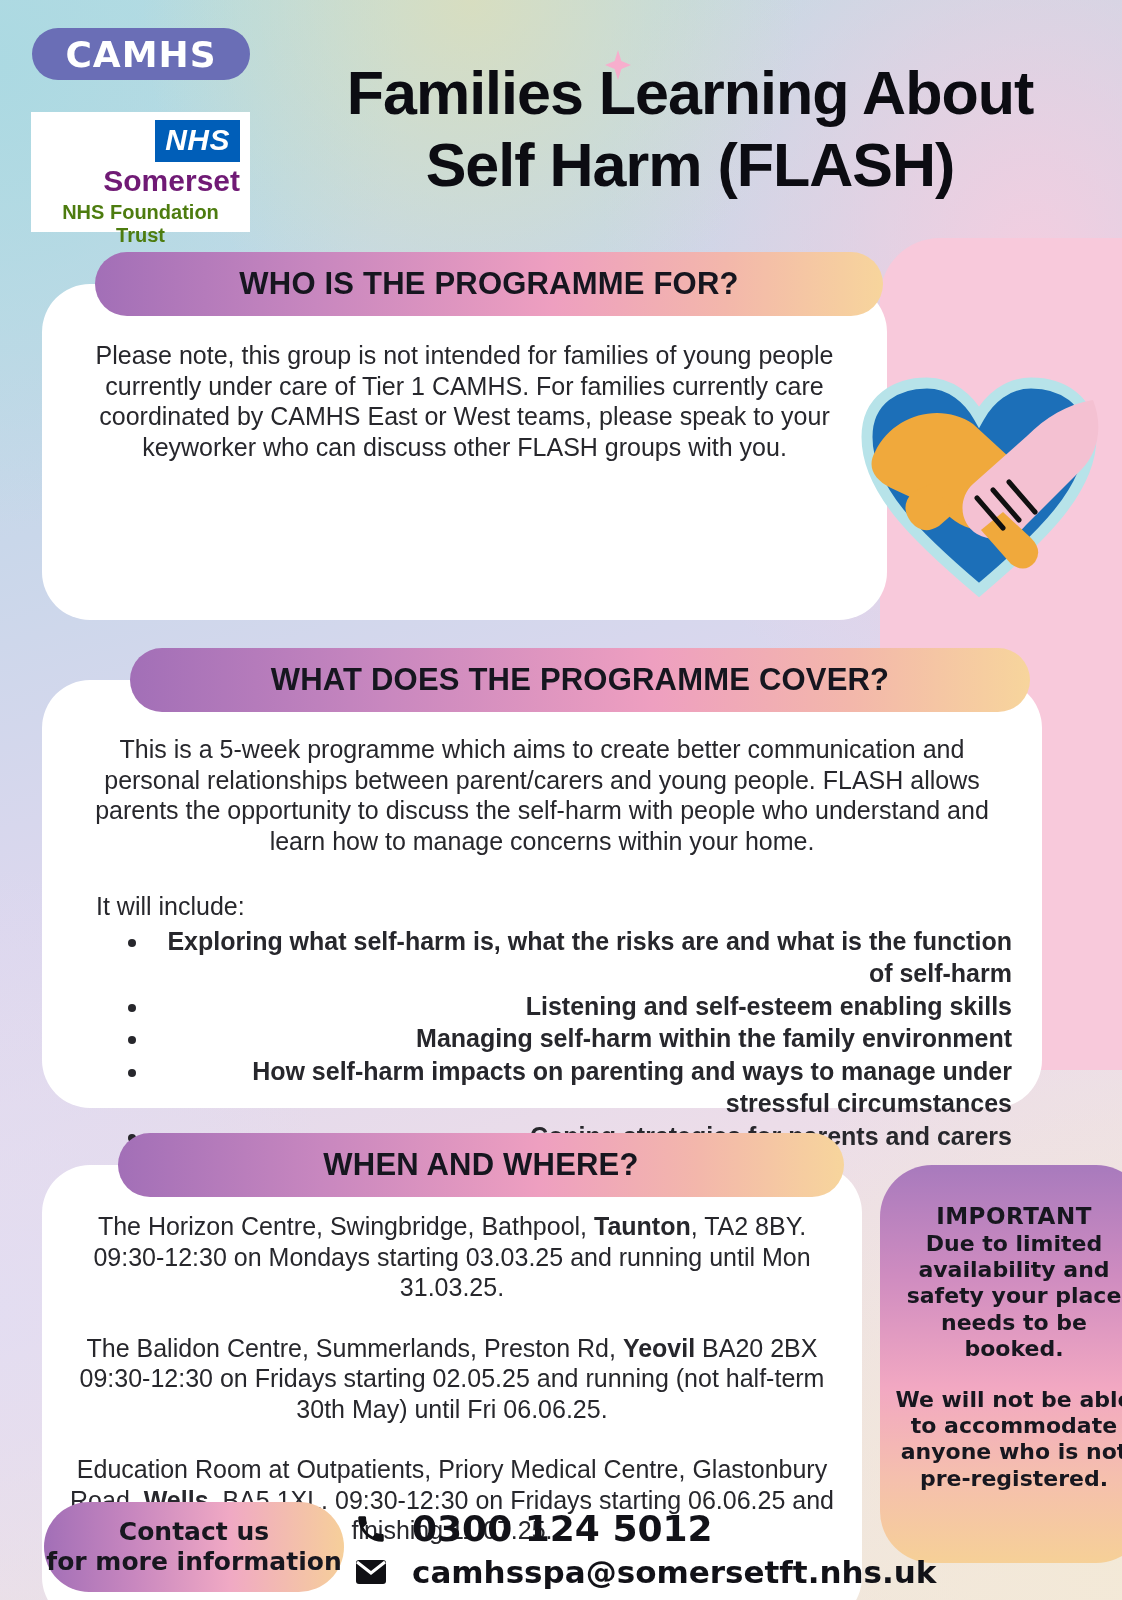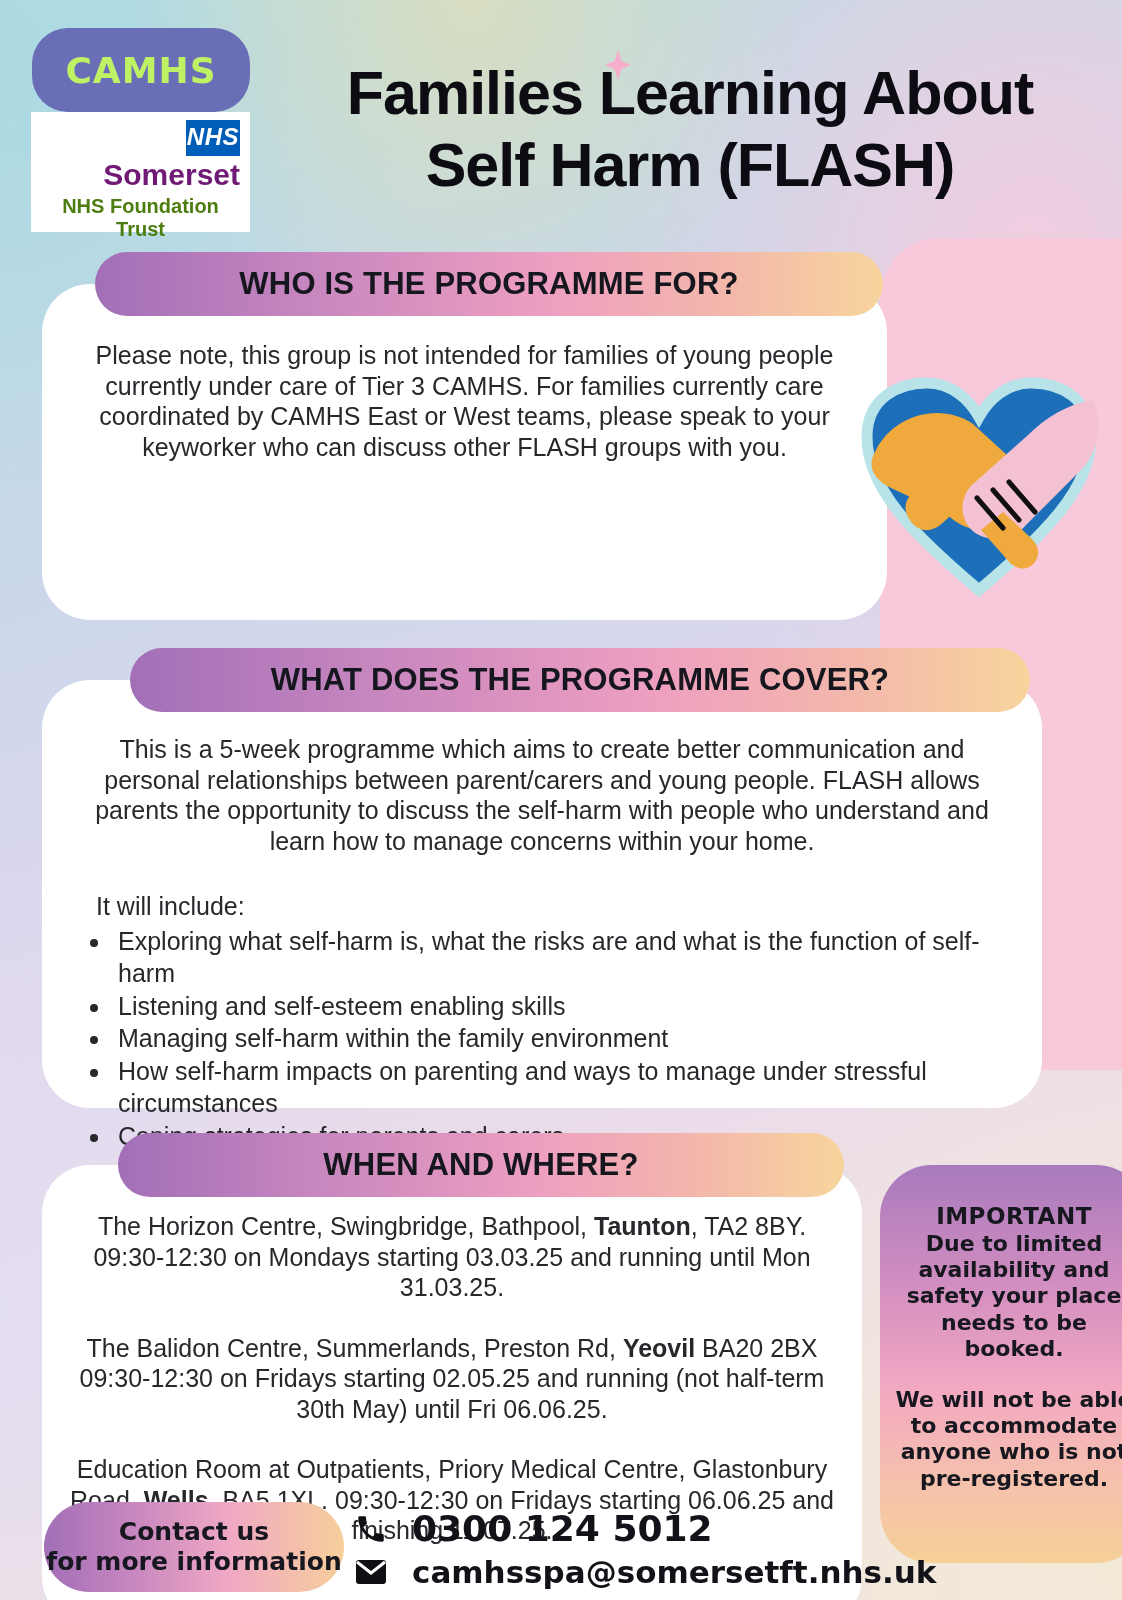--- a/index.html
+++ b/index.html
@@ -12,27 +12,27 @@
       radial-gradient(50% 40% at 0% 4%, rgba(171,217,226,.95), rgba(171,217,226,0) 72%),
       radial-gradient(55% 45% at 92% 16%, rgba(246,205,223,.9), rgba(246,205,223,0) 70%),
       radial-gradient(55% 45% at 100% 96%, rgba(243,233,215,1), rgba(243,233,215,0) 75%),
       radial-gradient(45% 40% at 0% 82%, rgba(226,221,242,.9), rgba(226,221,242,0) 70%),
       linear-gradient(163deg, #b9dde2 0%, #c9d7ea 28%, #dcd7ee 48%, #ecdde9 70%, #f1e7dd 100%);
   }
   .pink-panel { position:absolute; left:880px; top:238px; width:242px; height:832px;
     background:#f8c9db; border-radius:60px 0 0 60px; }
 
   
-  .camhs-badge { position:absolute; left:32px; top:28px; width:218px; height:84px;
+  .camhs-badge { position:absolute; left:32px; top:28px; width:218px; height:52px;
     background:#6a6eb6; border-radius:36px; display:flex; align-items:center; justify-content:center;
-    color:#bef264; font-weight:bold; font-size:36px; letter-spacing:1px; font-family:"DejaVu Sans", sans-serif; }
+    color:#ffffff; font-weight:bold; font-size:36px; letter-spacing:1px; font-family:"DejaVu Sans", sans-serif; }
   .nhs-box { position:absolute; left:31px; top:112px; width:219px; height:120px; background:#fff;
     padding:8px 10px 6px; text-align:right; }
   .nhs-lozenge { display:inline-block; background:#005EB8; color:#fff; font-style:italic; font-weight:bold;
-    font-size:24px; line-height:1; padding:5px 1px 7px; letter-spacing:.5px; }
+    font-size:30px; line-height:1; padding:5px 10px 7px; letter-spacing:.5px; }
   .nhs-somerset { font-weight:bold; font-size:30px; color:#701a75; margin-top:2px; }
   .nhs-trust { font-weight:bold; font-size:20px; color:#4d7c0f; margin-top:3px; text-align:center; }
 
   .poster-title { position:absolute; left:266px; top:58px; width:848px; text-align:center;
     font-weight:bold; font-size:61px; line-height:1.18; color:#0c0c12; letter-spacing:-1px; }
   .sparkle { position:absolute; left:605px; top:50px; width:26px; height:30px; background:#f7aecd;
     clip-path:polygon(50% 0,63% 37%,100% 50%,63% 63%,50% 100%,37% 63%,0 50%,37% 37%); }
 
   
   .section-pill { position:absolute; height:64px; border-radius:32px;
@@ -46,21 +46,21 @@
   
   .card { position:absolute; background:#fff; border-radius:48px; }
   .card-who  { left:42px; top:284px; width:845px;  height:336px; padding:56px 52px 0; }
   .card-what { left:42px; top:680px; width:1000px; height:428px; padding:50px 30px 0; }
   .card-when { left:42px; top:1165px; width:820px; height:460px; padding:46px 18px 0; }
 
   .body-text { font-size:25px; line-height:1.22; color:#27272c; text-align:center; }
   .card-who .body-text + .body-text { margin-top:28px; }
   .card-what .intro { margin:4px 4px; }
   .include-label { font-size:25px; line-height:1.3; text-align:left; margin:34px 0 2px 24px; color:#27272c; }
-  .bullet-list { list-style:disc; margin-left:40px; text-align:left; }
+  .bullet-list { list-style:disc; margin-left:78px; text-align:right;font-weight:bold; }
   .bullet-list li { font-size:25px; line-height:1.3; color:#27272c; padding-left:6px; }
   .card-when .body-text + .body-text { margin-top:30px; }
   .loc b { font-weight:bold; }
 
   
   .heart-wrap { position:absolute; left:853px; top:372px; width:252px; height:228px; }
 
   
   .important-panel { position:absolute; left:880px; top:1165px; width:268px; height:398px;
     border-radius:52px; padding:38px 14px 0; text-align:center;
@@ -99,21 +99,21 @@
     <div class="nhs-trust">NHS Foundation Trust</div>
   </div>
 
   <div class="sparkle"></div>
   <div class="poster-title">
     <div>Families Learning About</div>
     <div>Self Harm (FLASH)</div>
   </div>
 
   <div class="card card-who">
-    <p class="body-text">Please note, this group is not intended for families of young people currently under care of Tier 3 CAMHS. For families currently care coordinated by CAMHS East or West teams, please speak to your keyworker who can discuss other FLASH groups with you.</p>
+    <p class="body-text">Please note, this group is not intended for families of young people currently under care of Tier 1 CAMHS. For families currently care coordinated by CAMHS East or West teams, please speak to your keyworker who can discuss other FLASH groups with you.</p>
   </div>
   <div class="section-pill pill-who">
     <span>WHO IS THE PROGRAMME FOR?</span>
   </div>
 
   <div class="heart-wrap">
     <svg width="252" height="228" viewBox="0 0 252 228">
       <path d="M126,218 C62,164 14,117 14,65 C14,27 44,11 74,11 C98,11 116,27 126,45 C136,27 154,11 178,11 C208,11 238,27 238,65 C238,117 190,164 126,218 Z" fill="#1c6fb8" stroke="#b7e3e9" stroke-width="11"></path>
       <path d="M22,80 C40,42 88,30 120,52 L168,96 C186,112 184,142 162,153 C138,165 108,158 94,142 L38,116 C20,107 14,94 22,80 Z" fill="#f0a93c"></path>
       <path d="M60,120 q-14,14 -2,30 q12,14 28,4 l16,-14 l-24,-28 Z" fill="#f0a93c"></path>

